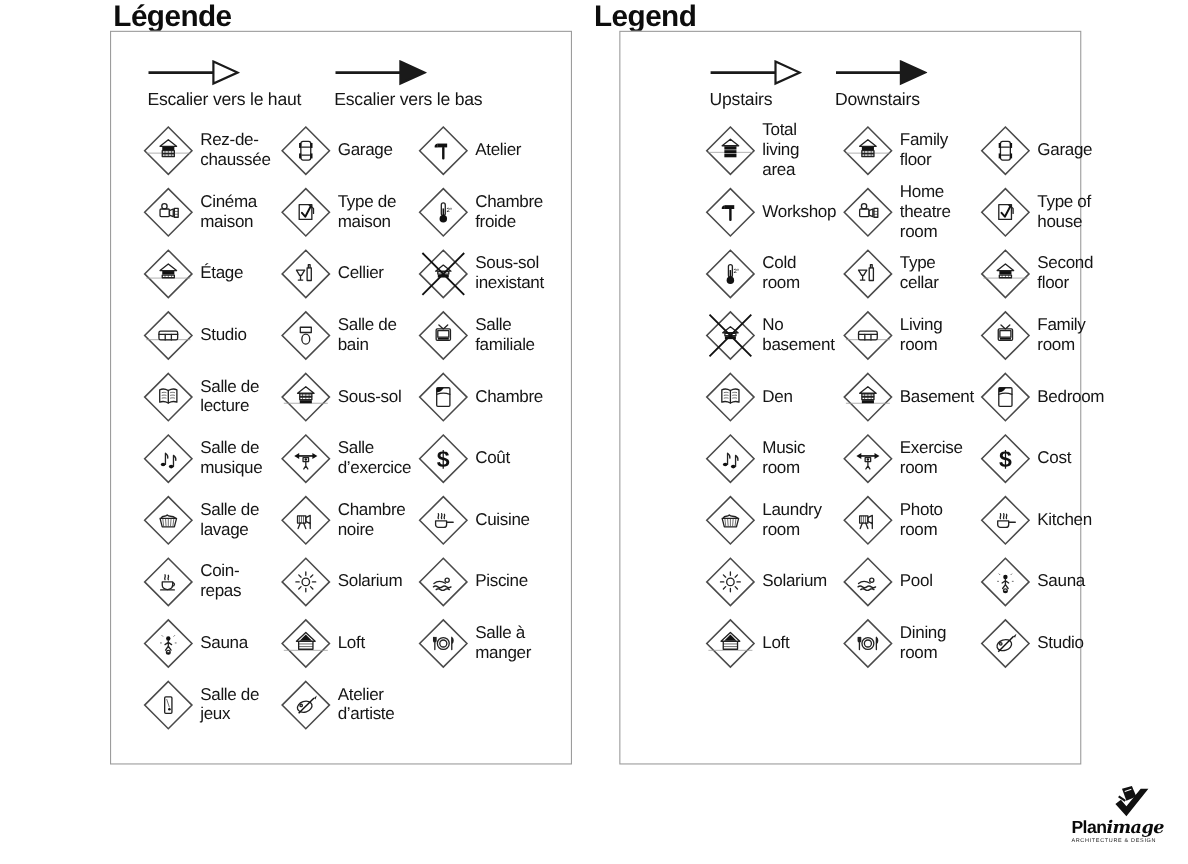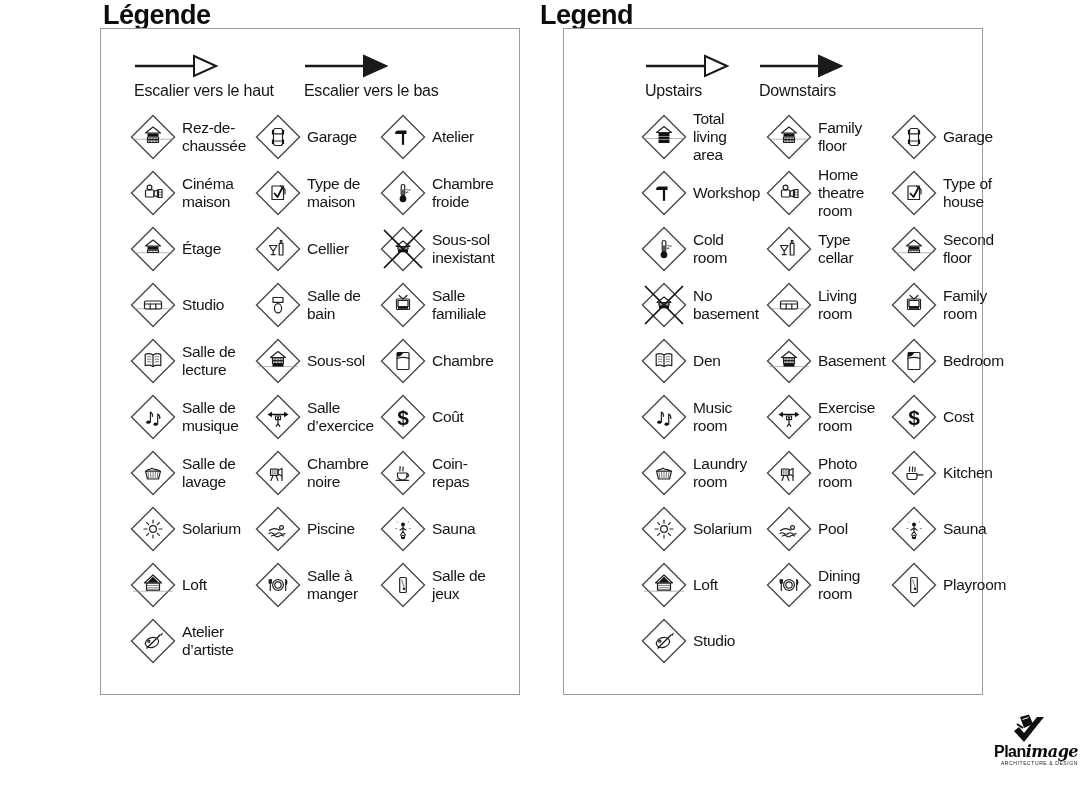--- a/index.html
+++ b/index.html
@@ -33,21 +33,21 @@
     font-size:15.5px;line-height:18px;letter-spacing:-0.3px;color:#151515;
     white-space:pre-line;
   }
   
   .o{fill:none;stroke:#222;stroke-width:1.2;stroke-linecap:round;stroke-linejoin:round;}
   .t{fill:none;stroke:#222;stroke-width:0.6;}
   .thin{stroke:#9a9a9a;stroke-width:0.7;}
   symbol{overflow:visible;}
   svg text{font-family:"Liberation Sans",sans-serif;}
   
-  .logo{position:absolute;left:974px;top:714px;width:104px;text-align:right;}
+  .logo{position:absolute;left:974px;top:714px;width:104px;text-align:left;}
   .logo-mark{display:block;margin:0 auto -2px auto;}
   .brand{font-size:16px;line-height:15px;color:#0a0a0a;}
   .brand .bd{font-weight:800;letter-spacing:-0.5px;}
   .brand .it{font-family:"DejaVu Serif",serif;font-style:italic;font-weight:600;letter-spacing:-0.5px;}
   .tagline{font-size:5px;letter-spacing:0.6px;color:#222;margin-top:1px;}
 </style>
 </head>
 <body>
 
 <svg width="0" height="0" style="position:absolute" aria-hidden="true">
@@ -445,20 +445,29 @@
             <use href="#sym-camera-tripod-icon" x="11" y="11" width="24" height="24"></use>
           </svg>
         </div>
         <div class="lbl">Chambre
 noire</div>
       </div>
       <div class="cell">
         <div class="dia">
           <svg width="46" height="46" viewBox="0 0 46 46">
             <polygon points="23,1.5 44.5,23 23,44.5 1.5,23" fill="#fff" stroke="#4a4a4a" stroke-width="1.4"></polygon>
+            <use href="#sym-cooking-pot-icon" x="11" y="11" width="24" height="24"></use>
+          </svg>
+        </div>
+        <div class="lbl">Cuisine</div>
+      </div>
+      <div class="cell">
+        <div class="dia">
+          <svg width="46" height="46" viewBox="0 0 46 46">
+            <polygon points="23,1.5 44.5,23 23,44.5 1.5,23" fill="#fff" stroke="#4a4a4a" stroke-width="1.4"></polygon>
             <use href="#sym-coffee-cup-icon" x="11" y="11" width="24" height="24"></use>
           </svg>
         </div>
         <div class="lbl">Coin-
 repas</div>
       </div>
       <div class="cell">
         <div class="dia">
           <svg width="46" height="46" viewBox="0 0 46 46">
             <polygon points="23,1.5 44.5,23 23,44.5 1.5,23" fill="#fff" stroke="#4a4a4a" stroke-width="1.4"></polygon>
@@ -788,29 +797,20 @@
       </div>
       <div class="cell">
         <div class="dia">
           <svg width="46" height="46" viewBox="0 0 46 46">
             <polygon points="23,1.5 44.5,23 23,44.5 1.5,23" fill="#fff" stroke="#4a4a4a" stroke-width="1.4"></polygon>
             <use href="#sym-plate-cutlery-icon" x="11" y="11" width="24" height="24"></use>
           </svg>
         </div>
         <div class="lbl">Dining
 room</div>
-      </div>
-      <div class="cell">
-        <div class="dia">
-          <svg width="46" height="46" viewBox="0 0 46 46">
-            <polygon points="23,1.5 44.5,23 23,44.5 1.5,23" fill="#fff" stroke="#4a4a4a" stroke-width="1.4"></polygon>
-            <use href="#sym-pinball-icon" x="11" y="11" width="24" height="24"></use>
-          </svg>
-        </div>
-        <div class="lbl">Playroom</div>
       </div>
       <div class="cell">
         <div class="dia">
           <svg width="46" height="46" viewBox="0 0 46 46">
             <polygon points="23,1.5 44.5,23 23,44.5 1.5,23" fill="#fff" stroke="#4a4a4a" stroke-width="1.4"></polygon>
             <use href="#sym-palette-brush-icon" x="11" y="11" width="24" height="24"></use>
           </svg>
         </div>
         <div class="lbl">Studio</div>
       </div>

